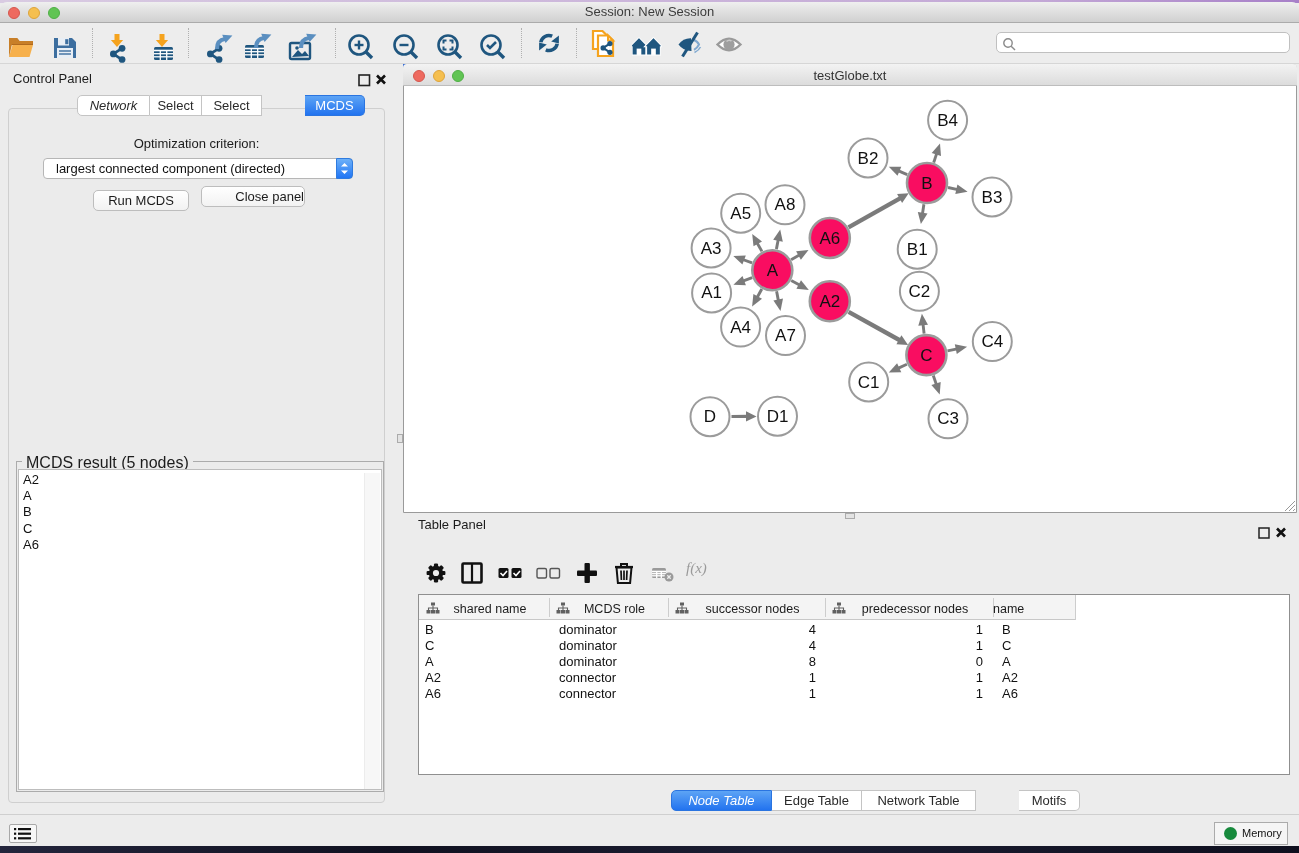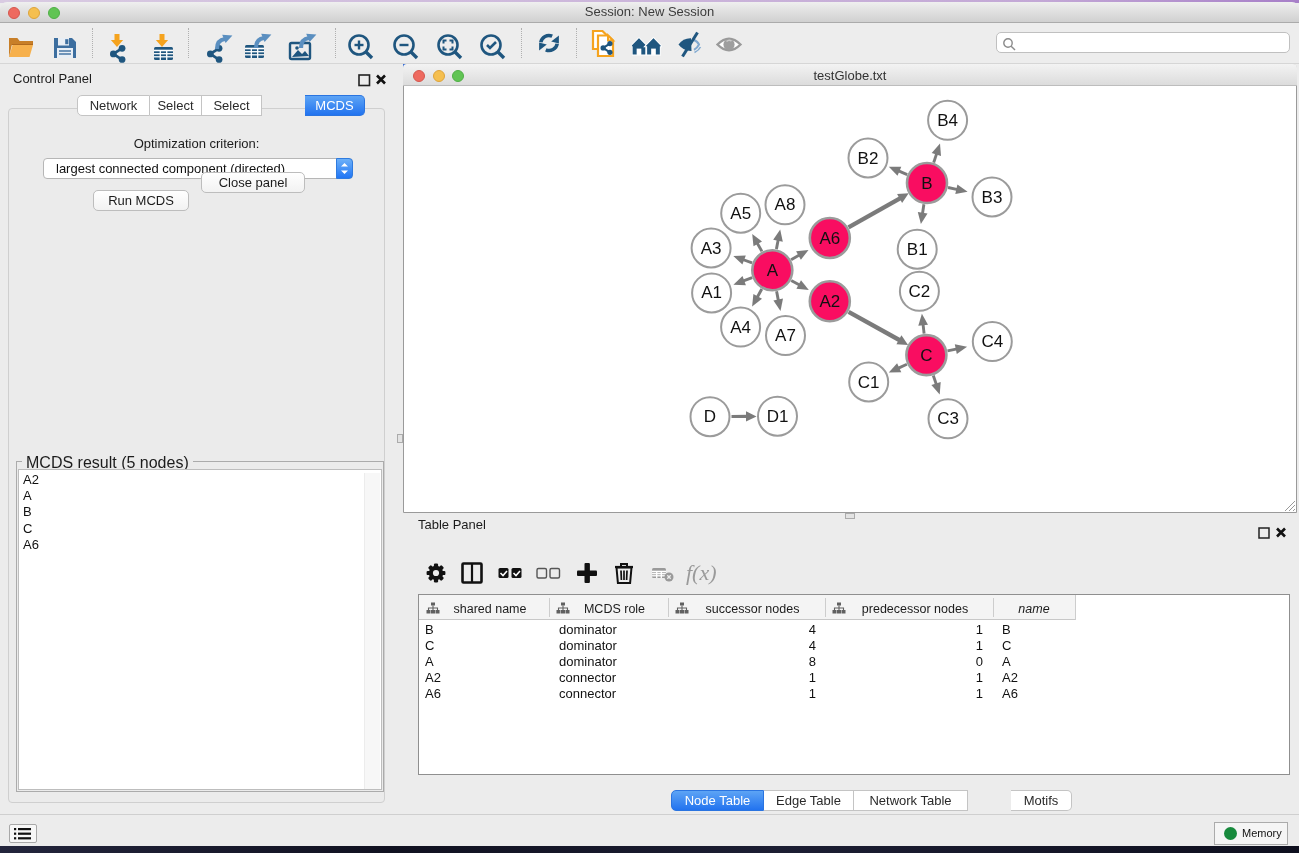--- a/index.html
+++ b/index.html
@@ -8,21 +8,21 @@
 .deskb{left:0;top:846px;width:1299px;height:7px;background:linear-gradient(to right,#23253c,#101120 30%,#1c1e33 60%,#0e0f1e);}
 .titlebar{left:0;top:2px;width:1299px;height:21px;background:linear-gradient(#efefef,#dcdcdc 60%,#d0d0d0);border-bottom:1px solid #ababab;border-radius:7px 7px 0 0;}
 .tl{width:12px;height:12px;border-radius:50%;top:7px;}
 .title{width:100%;text-align:center;top:4px;font-size:13px;color:#3c3c3c;}
 .toolbar{left:0;top:23px;width:1299px;height:41px;background:#ededed;border-bottom:1px solid #d6d6d6;}
 .sep{top:28px;width:0px;height:30px;border-left:1px dotted #b0b0b0;}
 .search{left:996px;top:32px;width:294px;height:21px;background:#fff;border:1px solid #c0c0c0;border-radius:5px;}
 .panel-title{font-size:13px;color:#1c1c1c;}
 .tabs{display:flex;height:21px;z-index:30;}
 .tab{height:21px;line-height:20px;font-size:13px;color:#2a2a2a;text-align:center;background:#fff;border:1px solid #c4c4c4;border-left:none;}
-.tab.first{border-left:1px solid #c4c4c4;border-radius:5px 0 0 5px;}
+.tab.first{border-left:1px solid #c4c4c4;border-radius:5px 0 0 5px;font-style:italic;}
 .tab.last{border-radius:0 5px 5px 0;margin-left:43px;}
 .tab.sel{background:linear-gradient(#5da4f5,#2273ef);color:#fff;border-color:#2a74e0;}
 .cp-box{left:8px;top:108px;width:377px;height:695px;border:1px solid #cfcfcf;border-radius:4px;background:#ebebeb;}
 .btn{background:linear-gradient(#ffffff,#f2f2f2);border:1px solid #bdbdbd;border-radius:5px;font-size:13px;color:#1c1c1c;text-align:center;line-height:19px;height:21px;}
 .fieldset{left:16px;top:461px;width:368px;height:331px;border:1px solid #ababab;}
 .legend{left:22px;top:454px;background:#ebebeb;padding:0 4px;font-size:16px;color:#1c1c1c;}
 .listbox{left:18px;top:469px;width:364px;height:321px;background:#fff;border:1px solid #bdbdbd;}
 .sbtrack{right:1px;top:3px;width:16px;height:316px;background:#f7f7f7;border-left:1px solid #ececec;}
 .netwin{left:403px;top:64px;width:894px;height:449px;background:#fff;border:1px solid #9a9a9a;border-radius:4px 4px 0 0;}
 .nw-tb{left:0;top:0;width:100%;height:22px;background:linear-gradient(#f3f3f3,#dcdcdc);border-bottom:1px solid #bdbdbd;border-radius:4px 4px 0 0;}
@@ -193,21 +193,21 @@
 </div>
 <div class="abs cp-box"></div>
 <div class="abs" style="left:8px;top:136px;width:377px;text-align:center;font-size:13px;color:#1c1c1c;">Optimization criterion:</div>
 <div class="abs" style="left:43px;top:158px;width:310px;height:21px;background:#fff;border:1px solid #b6b6b6;border-radius:4px;"></div>
 <div class="abs" style="left:56px;top:161px;font-size:13px;color:#111;">largest connected component (directed)</div>
 <div class="abs" style="left:336px;top:158px;width:17px;height:21px;background:linear-gradient(#6cb0f8,#2176f5);border-radius:0 4px 4px 0;border:1px solid #2f7bdf;"></div>
 <svg class="abs" style="left:338px;top:161px" width="13" height="15" viewBox="0 0 13 15">
     <path d="M3 5.5 L6.5 2 L10 5.5 z M3 9.5 L6.5 13 L10 9.5 z" fill="#fff"></path>
   </svg>
 <div class="abs btn" style="left:93px;top:190px;width:96px;">Run MCDS</div>
-<div class="abs btn" style="left:201px;top:172px;width:104px;">Close panel</div>
+<div class="abs btn" style="left:201px;top:186px;width:104px;text-align:right;">Close panel</div>
 <div class="abs fieldset"></div>
 <div class="abs legend">MCDS result (5 nodes)</div>
 <div class="abs listbox">
 <div style="padding:2px 0 0 4px;font-size:13px;line-height:16.2px;color:#111;">A2<br>A<br>B<br>C<br>A6</div>
 <div class="abs sbtrack"></div>
 </div>
 
 <div class="abs netwin"></div>
 <div class="abs" style="left:403px;top:64px;width:3px;height:5px;background:#3b6fd4;"></div>
 <div class="abs nw-tb" style="left:403px;top:64px;width:894px;"></div>
@@ -353,21 +353,21 @@
 <svg class="abs" style="left:649px;top:560px" width="26" height="26" viewBox="0 0 26 26">
     <rect x="3" y="8" width="14" height="10" rx="1.5" fill="#9a9a9a"></rect>
     <line x1="3" y1="13.7" x2="17" y2="13.7" stroke="#fff" stroke-width="1.3"></line>
     <line x1="3" y1="15.8" x2="17" y2="15.8" stroke="#fff" stroke-width="1.3"></line>
     <line x1="7.7" y1="11.5" x2="7.7" y2="18" stroke="#fff" stroke-width="1.3"></line>
     <line x1="12.3" y1="11.5" x2="12.3" y2="18" stroke="#fff" stroke-width="1.3"></line>
     <line x1="3" y1="11.5" x2="17" y2="11.5" stroke="#fff" stroke-width="1.6"></line>
     <circle cx="20" cy="17" r="4.5" fill="#9a9a9a"></circle>
     <path d="M18.3 15.3 l3.4 3.4 M21.7 15.3 l-3.4 3.4" stroke="#ececec" stroke-width="1.3"></path>
   </svg>
-<div class="abs" style="left:686px;top:560px;font-family:'Liberation Serif',serif;font-style:italic;font-size:22px;color:#9a9a9a;">f(x)</div>
+<div class="abs" style="left:686px;top:560px;font-family:'Liberation Serif',serif;font-style:italic;font-size:15px;color:#9a9a9a;">f(x)</div>
 <div class="abs" style="left:418px;top:594px;width:872px;height:181px;background:#fff;border:1px solid #8f8f8f;"></div>
 
 <div class="abs" style="left:419px;top:595px;width:656px;height:25px;background:#f4f4f4;border-bottom:1px solid #c8c8c8;"></div>
 <svg class="abs" style="left:426px;top:602px" width="14" height="12" viewBox="0 0 14 12">
     <g fill="#616161">
       <rect x="5" y="0.5" width="4" height="3"></rect>
       <rect x="0.5" y="8" width="4" height="3.5"></rect>
       <rect x="5" y="8" width="4" height="3.5"></rect>
       <rect x="9.5" y="8" width="4" height="3.5"></rect>
       <path d="M7 3.5 v3 M2.5 8 v-2 h9 v2 M7 5 v3" stroke="#616161" fill="none" stroke-width="1.1"></path>
@@ -401,21 +401,21 @@
     <g fill="#616161">
       <rect x="5" y="0.5" width="4" height="3"></rect>
       <rect x="0.5" y="8" width="4" height="3.5"></rect>
       <rect x="5" y="8" width="4" height="3.5"></rect>
       <rect x="9.5" y="8" width="4" height="3.5"></rect>
       <path d="M7 3.5 v3 M2.5 8 v-2 h9 v2 M7 5 v3" stroke="#616161" fill="none" stroke-width="1.1"></path>
     </g>
   </svg>
 <div class="abs tbl-hdr" style="left:825px;top:602px;width:168px;text-align:center;text-indent:12px;">predecessor nodes</div>
 <div class="abs" style="left:993px;top:598px;width:1px;height:19px;background:#cdcdcd;"></div>
-<div class="abs tbl-hdr" style="left:993px;top:602px;width:82px;text-align:center;text-indent:0px;font-style:italic;">name</div>
+<div class="abs tbl-hdr" style="left:993px;top:602px;width:82px;text-indent:0px;">name</div>
 <div class="abs" style="left:1075px;top:595px;width:1px;height:25px;background:#cdcdcd;"></div>
 
 <div class="abs row" style="left:425px;top:622px;">B</div>
 <div class="abs row" style="left:559px;top:622px;">dominator</div>
 <div class="abs row" style="left:668px;top:622px;width:148px;text-align:right;">4</div>
 <div class="abs row" style="left:825px;top:622px;width:158px;text-align:right;">1</div>
 <div class="abs row" style="left:1002px;top:622px;">B</div>
 <div class="abs row" style="left:425px;top:638px;">C</div>
 <div class="abs row" style="left:559px;top:638px;">dominator</div>
 <div class="abs row" style="left:668px;top:638px;width:148px;text-align:right;">4</div>
@@ -431,21 +431,21 @@
 <div class="abs row" style="left:668px;top:670px;width:148px;text-align:right;">1</div>
 <div class="abs row" style="left:825px;top:670px;width:158px;text-align:right;">1</div>
 <div class="abs row" style="left:1002px;top:670px;">A2</div>
 <div class="abs row" style="left:425px;top:686px;">A6</div>
 <div class="abs row" style="left:559px;top:686px;">connector</div>
 <div class="abs row" style="left:668px;top:686px;width:148px;text-align:right;">1</div>
 <div class="abs row" style="left:825px;top:686px;width:158px;text-align:right;">1</div>
 <div class="abs row" style="left:1002px;top:686px;">A6</div>
 
 <div class="abs tabs" style="left:671px;top:790px">
-<div class="tab first sel" style="width:93px">Node Table</div>
+<div class="tab first sel" style="width:101px">Node Table</div>
 <div class="tab" style="width:90px">Edge Table</div>
 <div class="tab" style="width:114px">Network Table</div>
 <div class="tab last" style="width:61px">Motifs</div>
 </div>
 
 <div class="abs statusbar"></div>
 <div class="abs listbtn"></div>
 <svg class="abs" style="left:14px;top:828px" width="18" height="12" viewBox="0 0 18 12">
     <g fill="#111">
       <rect x="0" y="0" width="2.2" height="2.2"></rect>

